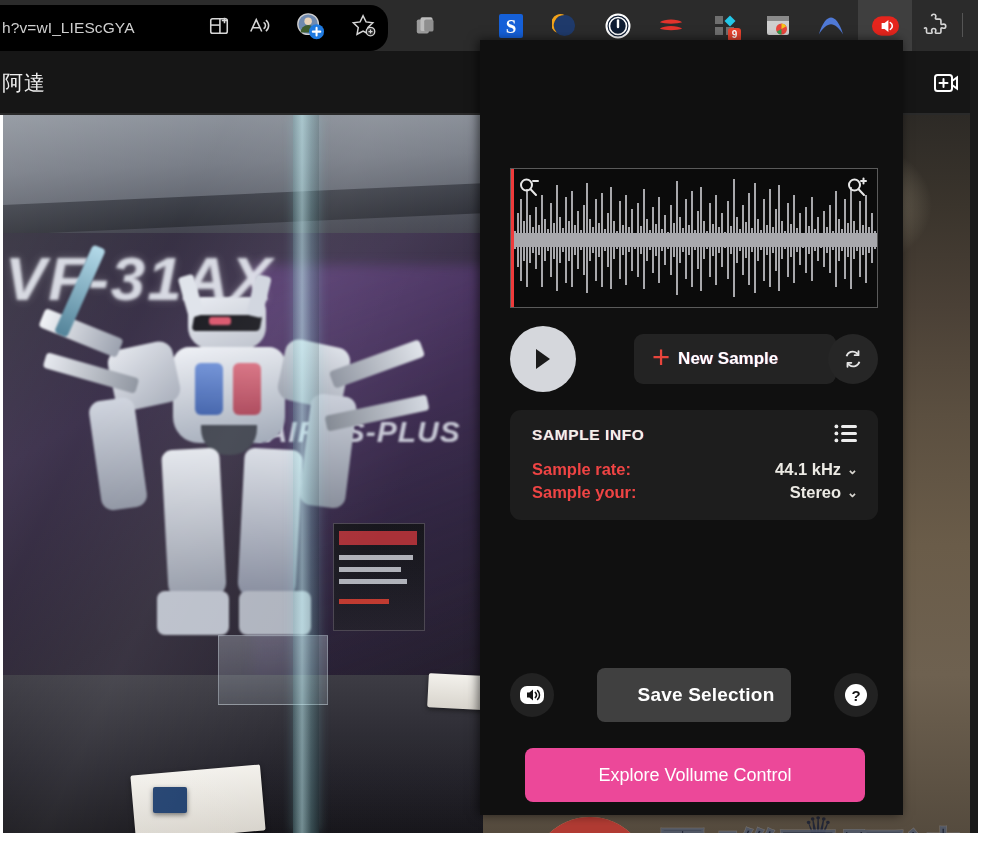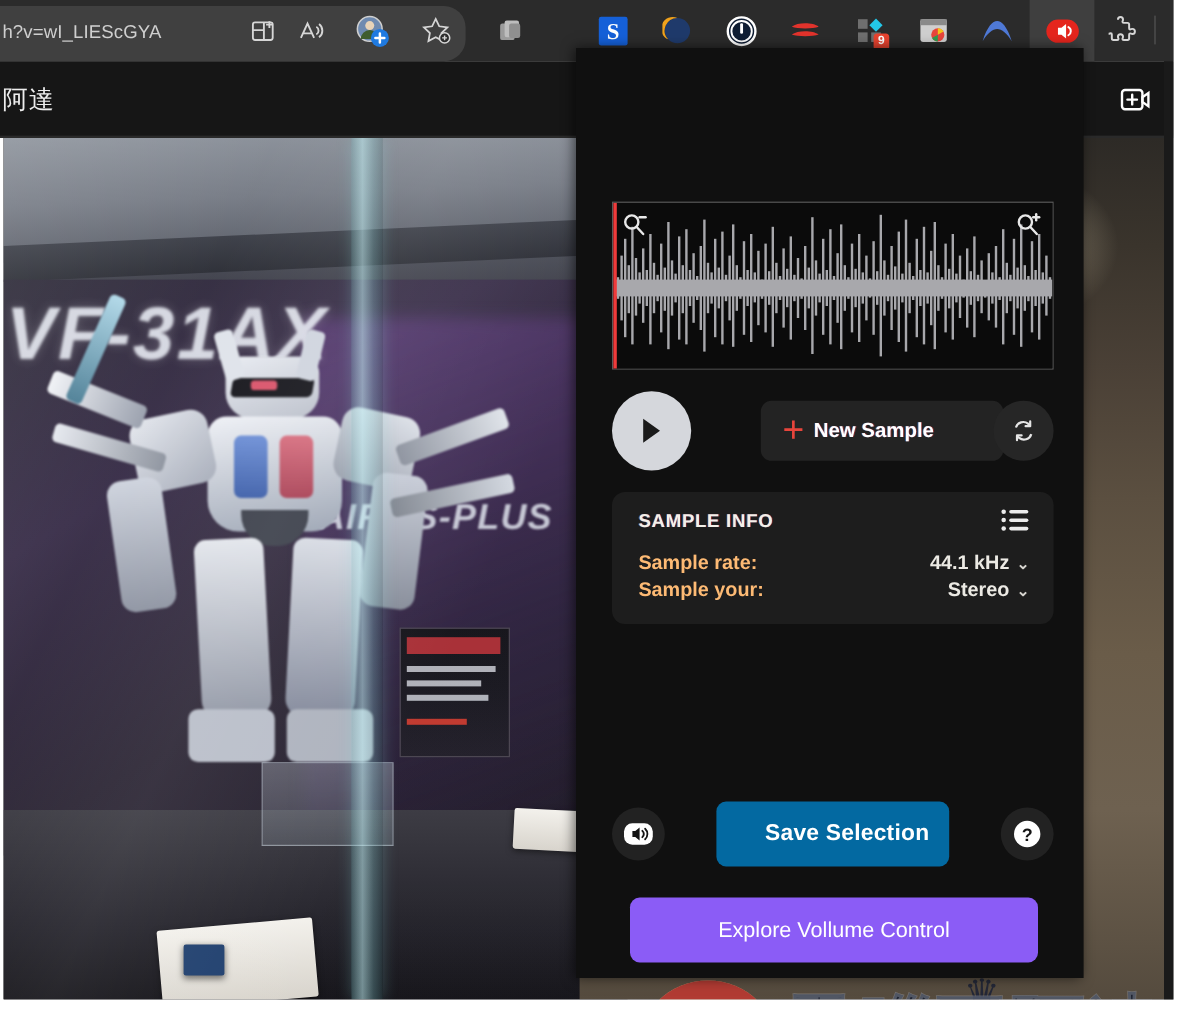--- a/index.html
+++ b/index.html
@@ -18,21 +18,21 @@
   
   .toolbar {
     position: absolute; left: 0; top: 0;
     width: 1000px; height: 51px;
     background: #2b2b2b;
     display: flex; align-items: center;
   }
   .url-zone {
     position: absolute; left: 0; top: 5px;
     width: 388px; height: 46px;
-    background: #404040;
+    background: #000000;
     border-radius: 0 18px 18px 0;
     display: flex; align-items: center; text-align: right;
   }
   .url-text {
     color: #cfcfcf; font-size: 15.5px;
     margin-left: 2px; white-space: nowrap;
     letter-spacing: .1px;
   }
   .tb-icon {
     position: absolute; top: 0; height: 51px;
@@ -353,21 +353,21 @@
   }
   .list-ic {
     position: absolute; right: 20px; top: 14px;
     cursor: pointer;
   }
   .info-row {
     position: absolute; left: 22px; width: 326px;
     display: flex; justify-content: space-between; align-items: center;
   }
   .info-label {
-    color: #fdba74; font-size: 16.5px; font-weight: bold;
+    color: #ef4444; font-size: 16.5px; font-weight: bold;
   }
   .info-value {
     color: #eceae4; font-size: 16.5px; font-weight: bold;
     display: flex; align-items: center; gap: 6px;
     cursor: pointer;
   }
   .chev { font-size: 13px; color: #d8d6d0; }
 
   .name-input {
     position: absolute; left: 30px; top: 536px;
@@ -391,32 +391,32 @@
     width: 44px; height: 44px;
     border-radius: 50%; background: #222222;
     display: flex; align-items: center; justify-content: center;
     cursor: pointer; margin-top: 5px;
   }
   .speaker-round { left: 0; }
   .help-round { right: 0; }
   .save-btn {
     position: absolute; left: 87px; top: 0;
     width: 194px; height: 54px;
-    background: #0369a1;
+    background: #404040;
     border: none; border-radius: 8px;
     color: #ffffff; font-size: 19px; font-weight: bold;
     cursor: pointer;
     font-family: "Liberation Sans", sans-serif;
     letter-spacing: .2px;
     padding-left: 24px;
   }
   .explore-btn {
     position: absolute; left: 45px; top: 708px;
     width: 340px; height: 54px;
-    background: #8b5cf6;
+    background: #ec4899;
     border: none; border-radius: 8px;
     color: #ffffff; font-size: 18px;
     cursor: pointer;
     font-family: "Liberation Sans", sans-serif;
     z-index: 2;
   }
   .white-edge-r {
     position: absolute; right: 0; top: 0;
     width: 22px; height: 861px; background: #ffffff;
   }

